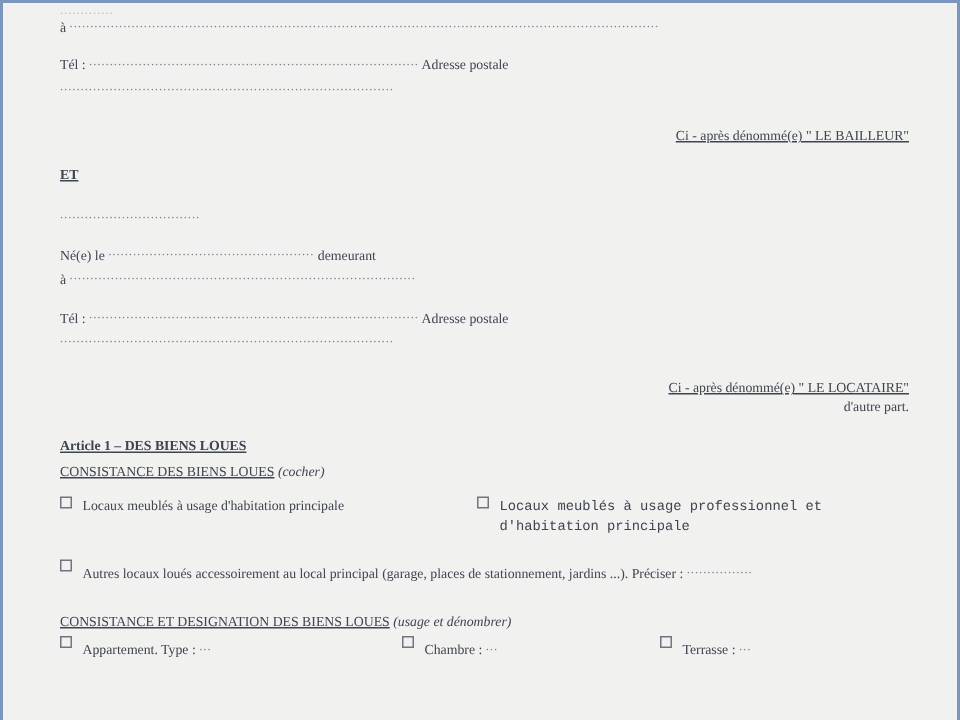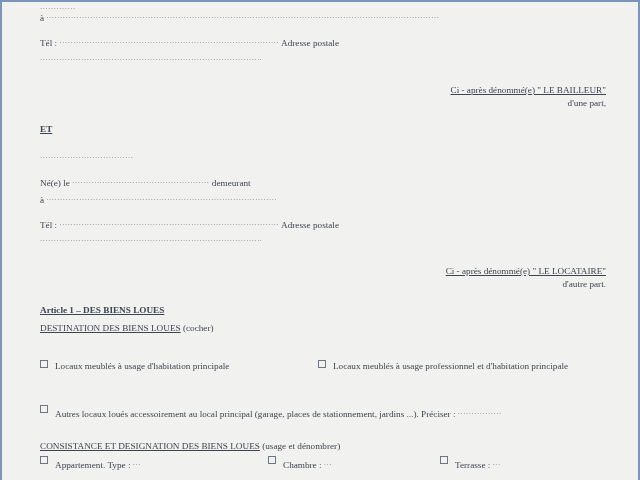--- a/index.html
+++ b/index.html
@@ -54,21 +54,21 @@
   .dots.clip { max-width: 100%; }
 
   .lbl { white-space: nowrap; }
 
   .right-blk {
     text-align: right;
     padding-right: 6px;
   }
   .u { text-decoration: underline; }
   .b { font-weight: bold; }
-  .i { }
+  .i { font-style: italic; }
 
   .center { text-align: center; }
 
   
   .cb {
     display: inline-block;
     width: 6px;
     height: 6px;
     border: 1px solid #6f7680;
     margin-right: 7px;
@@ -80,24 +80,23 @@
     display: flex;
     align-items: flex-start;
     margin-bottom: 2px;
   }
   .cb-line .txt { flex: 1; }
 
   
   .two-col {
     display: flex;
     width: 100%;
-    margin-top: 16px;
   }
   .two-col .col-a { width: 278px; flex: 0 0 278px; }
-  .two-col .col-b { flex: 1; }
+  .two-col .col-b { flex: 1; font-family: Liberation Mono, monospace; }
 
   
   .three-col {
     display: flex;
     width: 100%;
     margin-top: 3px;
   }
   .three-col .c1 { width: 228px; flex: 0 0 228px; }
   .three-col .c2 { width: 172px; flex: 0 0 172px; }
   .three-col .c3 { flex: 1; }
@@ -141,21 +140,20 @@
       <span class="lbl">Adresse postale</span>
     </div>
     <div class="row">
       <span class="dots">.................................................................................</span>
     </div>
 
     <div class="sp-8"></div>
 
     <div class="right-blk">
       <div class="u">Ci - après dénommé(e) " LE BAILLEUR"</div>
-      <div>d'une part,</div>
     </div>
 
     <div class="sp-6"></div>
 
     <div class="row b u" style="display:inline-block">ET</div>
 
     <div class="sp-6"></div>
 
     
     <div class="row">
@@ -197,21 +195,21 @@
 
     <div class="sp-4"></div>
 
     <div>
       <span class="b u">Article 1 – DES BIENS LOUES</span>
     </div>
 
     <div style="height:4px"></div>
 
     <div>
-      <span class="u">DESTINATION DES BIENS LOUES</span>
+      <span class="u">CONSISTANCE DES BIENS LOUES</span>
       <span class="i">(cocher)</span>
     </div>
 
     <div class="sp-4"></div>
 
     
     <div class="two-col">
       <div class="col-a">
         <div class="cb-line">
           <span class="cb"></span>

